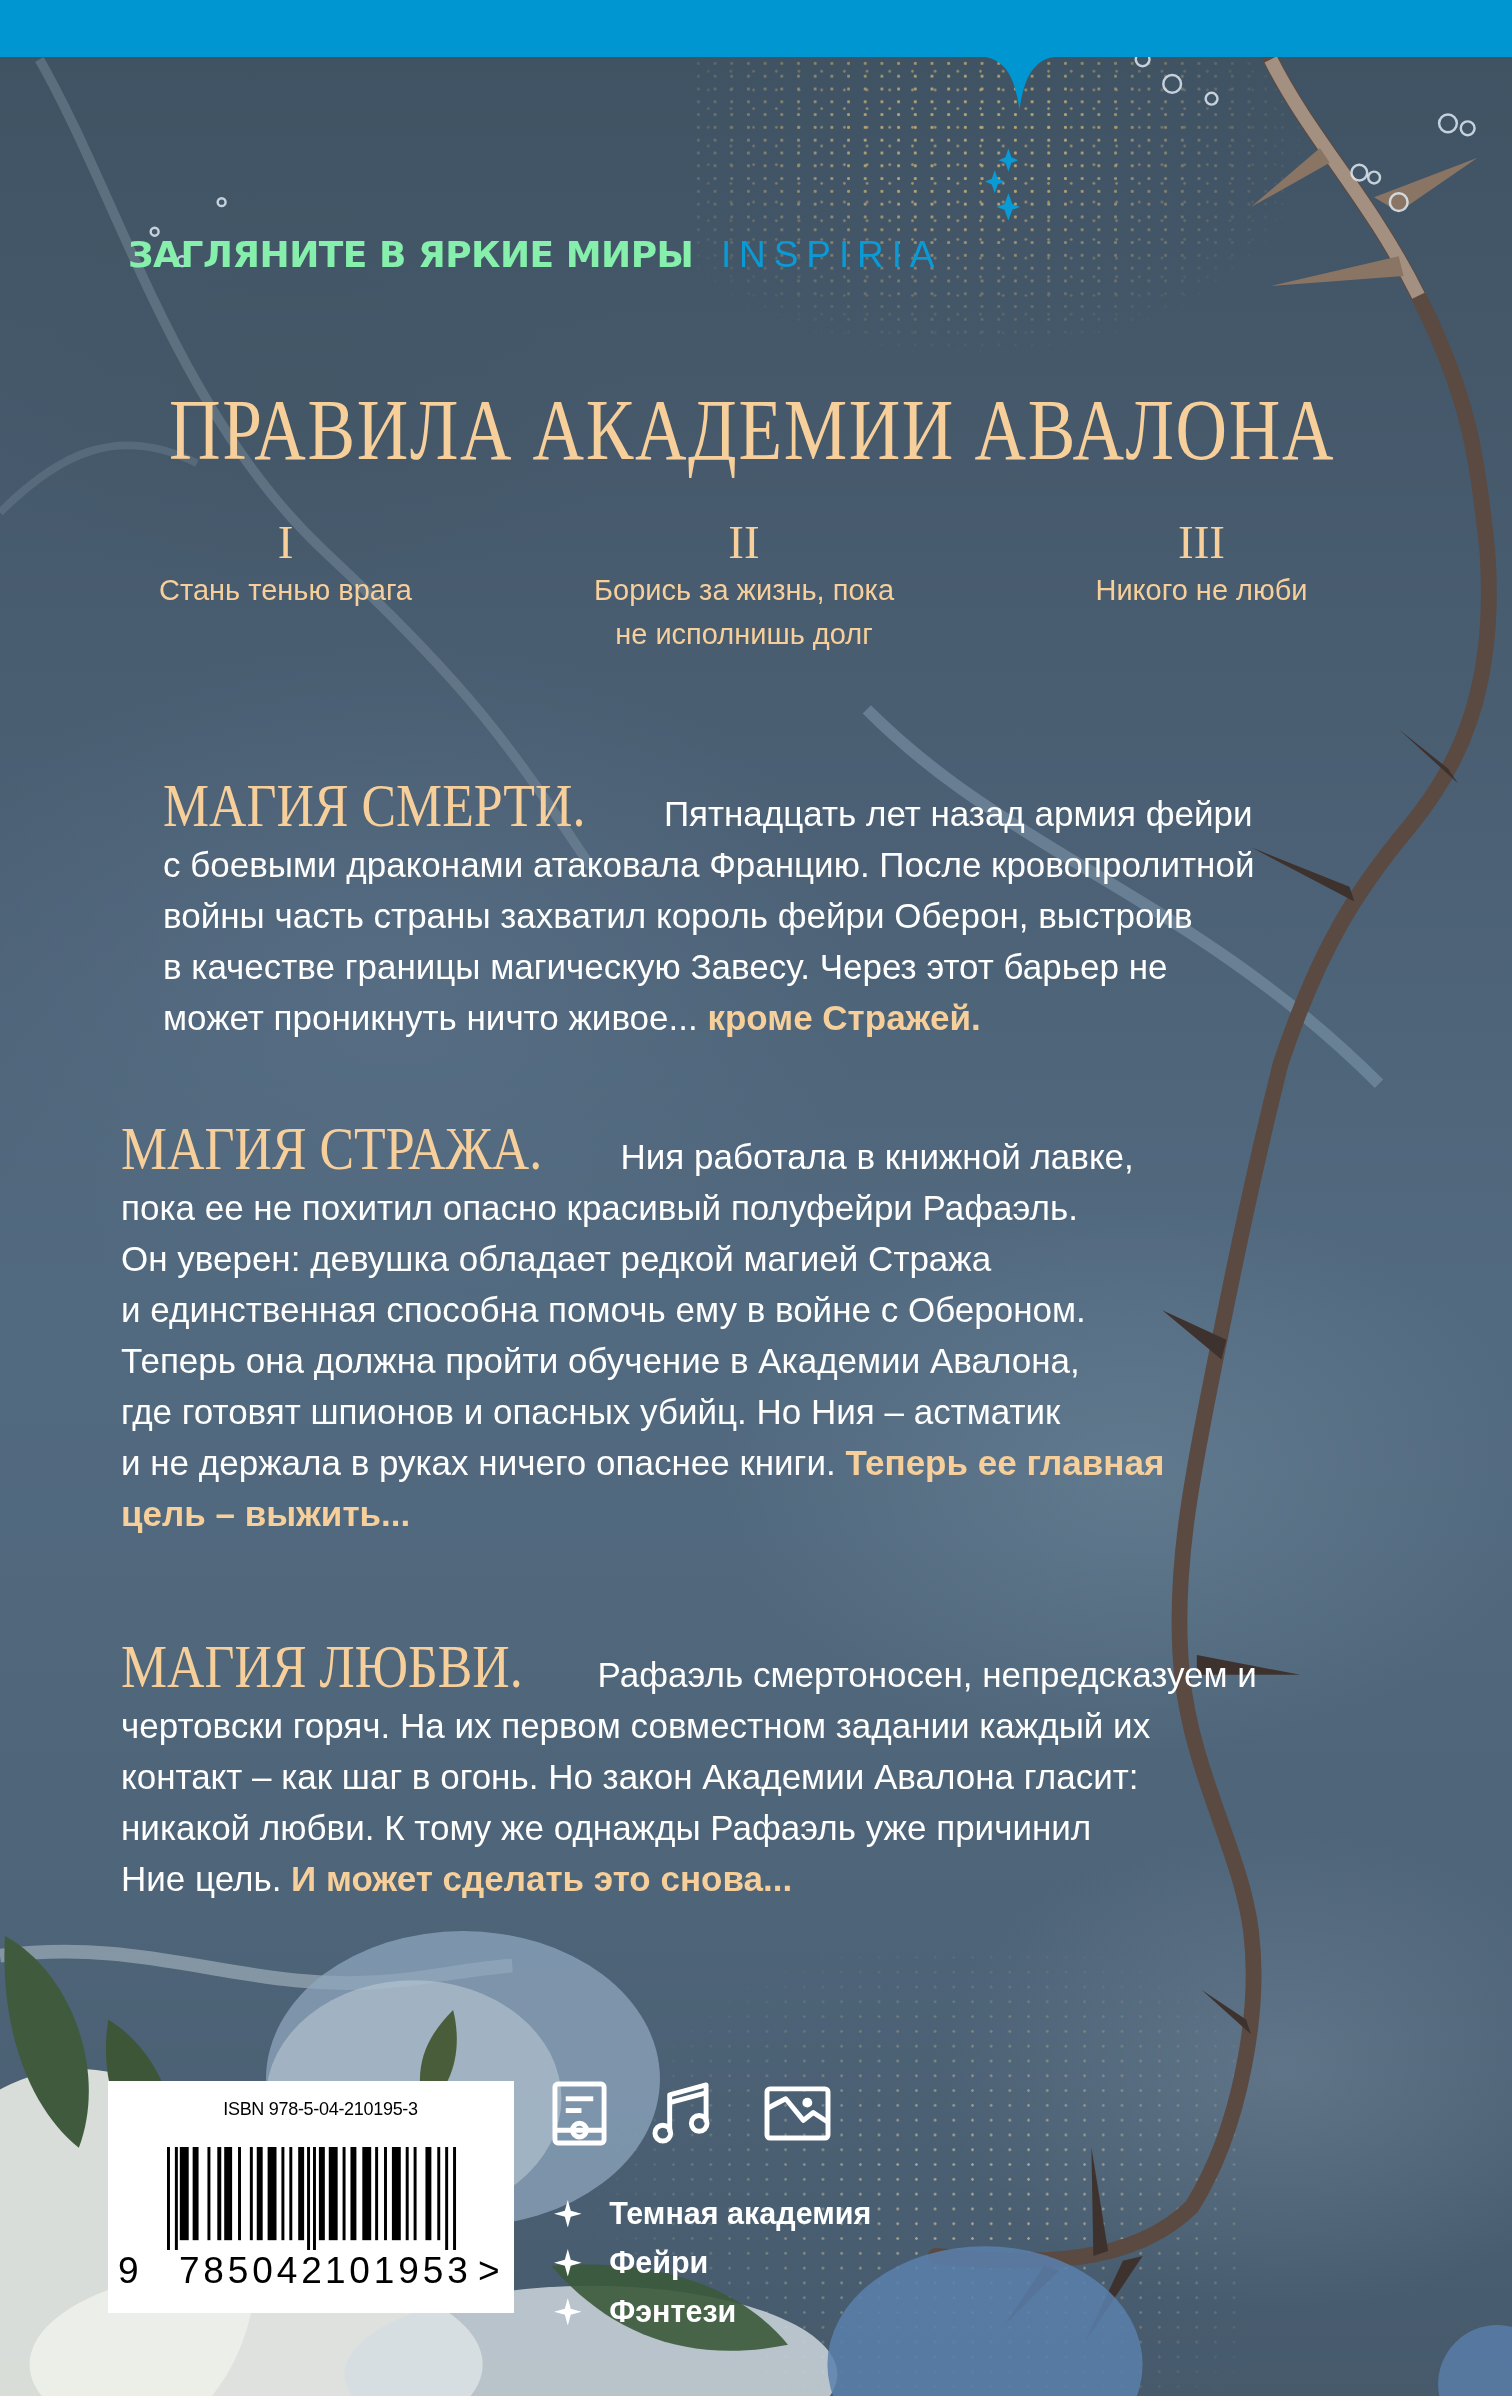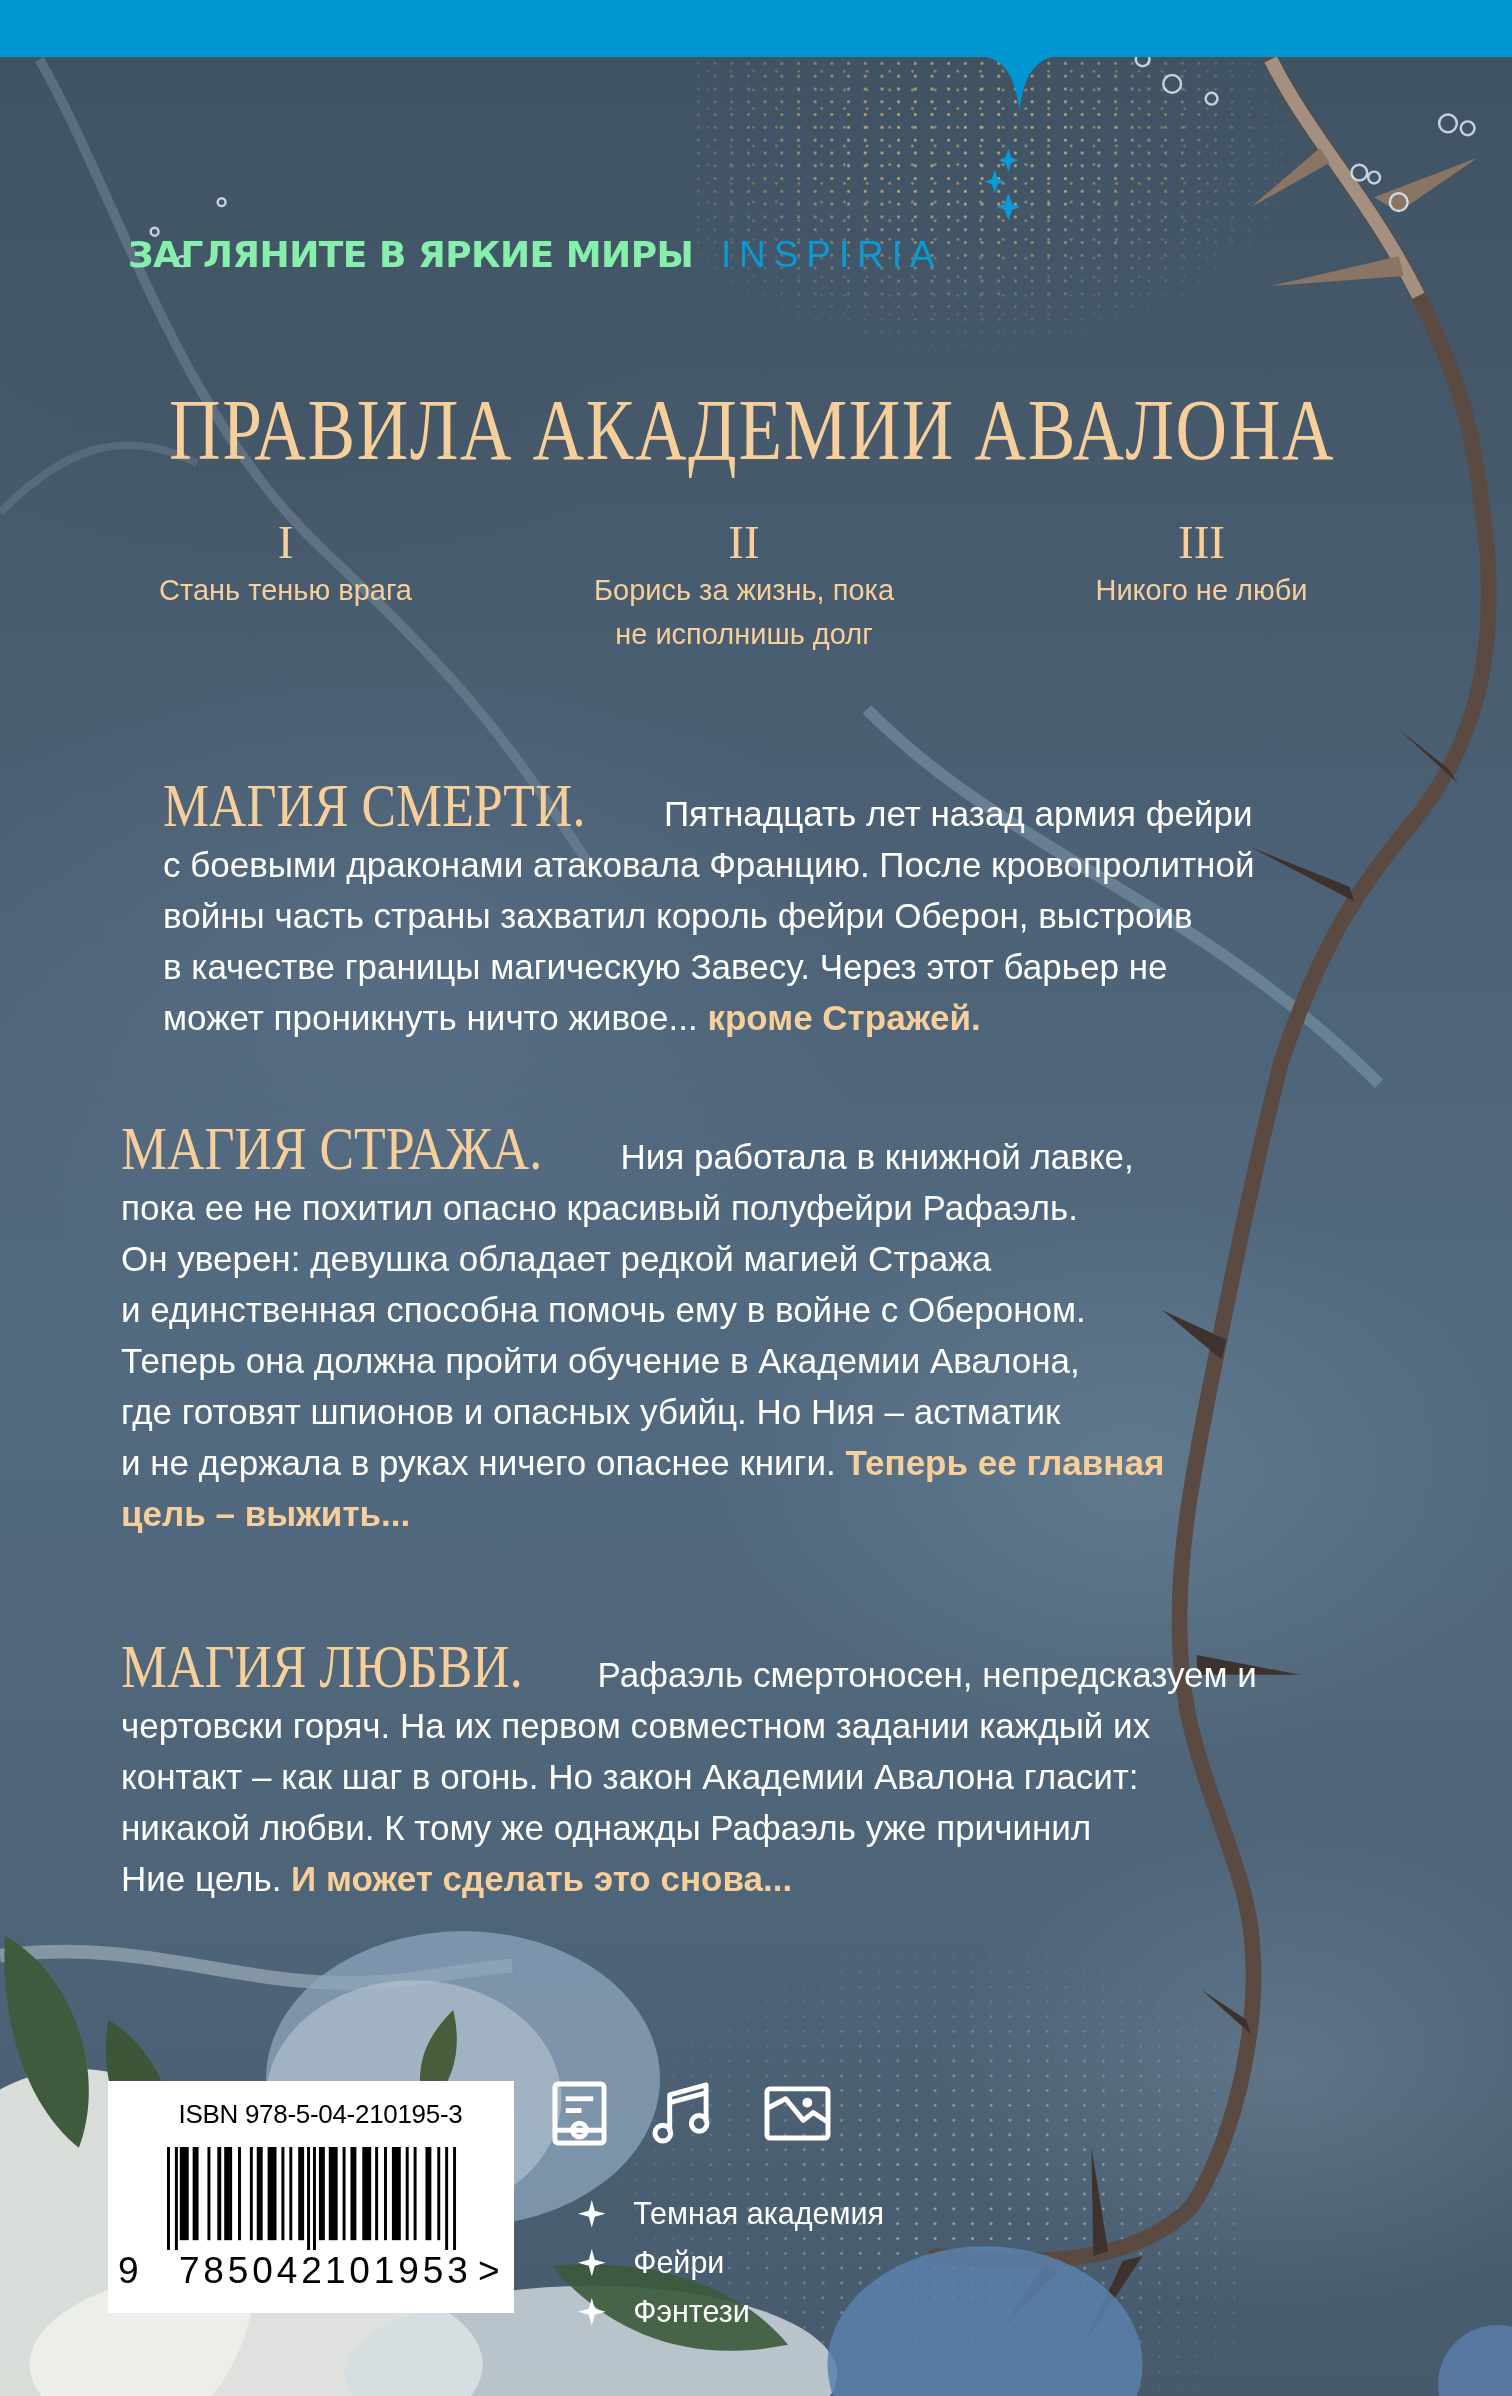--- a/index.html
+++ b/index.html
@@ -87,35 +87,35 @@
     .para .accent { color: #f7cf9b; font-weight: bold; }
 
     .flowers { position: absolute; left: 0; top: 1872px; width: 1512px; height: 525px; }
 
     .barcode-box {
       position: absolute; left: 108px; top: 2081px; width: 406px; height: 232px;
       background: #ffffff;
     }
     .isbn-text {
       position: absolute; left: 0; top: 17.7px; width: 100%; text-align: center;
-      font-family: "Liberation Sans", sans-serif; font-size: 26px; color: #000;
+      font-family: "Liberation Sans", sans-serif; font-size: 18px; color: #000;
       letter-spacing: -0.3px; padding-left: 19px;
     }
     .bars { position: absolute; left: 59px; top: 66px; width: 291px; height: 103px; }
     .ean-digits {
       position: absolute; left: 9.9px; top: 169px; width: 384px;
       font-family: "Liberation Sans", sans-serif; font-size: 37px; color: #000;
       white-space: nowrap;
     }
     .ean-digits span { position: absolute; top: 0; }
 
     .format-icons { position: absolute; left: 552px; top: 2081px; height: 69px; }
     .format-icon { position: absolute; top: 0; }
 
-    .genres { position: absolute; left: 578px; top: 2189px; }
+    .genres { position: absolute; left: 554px; top: 2189px; font-weight: bold; }
     .genre { display: flex; align-items: center; height: 49px; }
     .genre-star { width: 27.6px; height: 27.6px; margin-right: 27.6px; }
     .genre-label { font-family: "Liberation Sans", sans-serif; font-size: 30.5px; color: #ffffff; }
   </style>
 </head>
 <body>
 
 <div class="bg"></div>
 <div class="sparkles"></div>
 <div class="sparkles2"></div>

